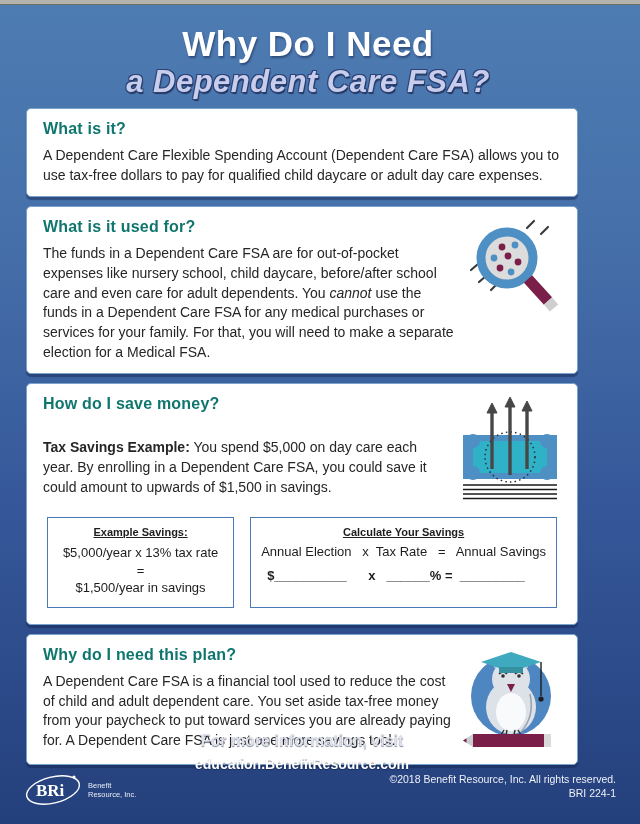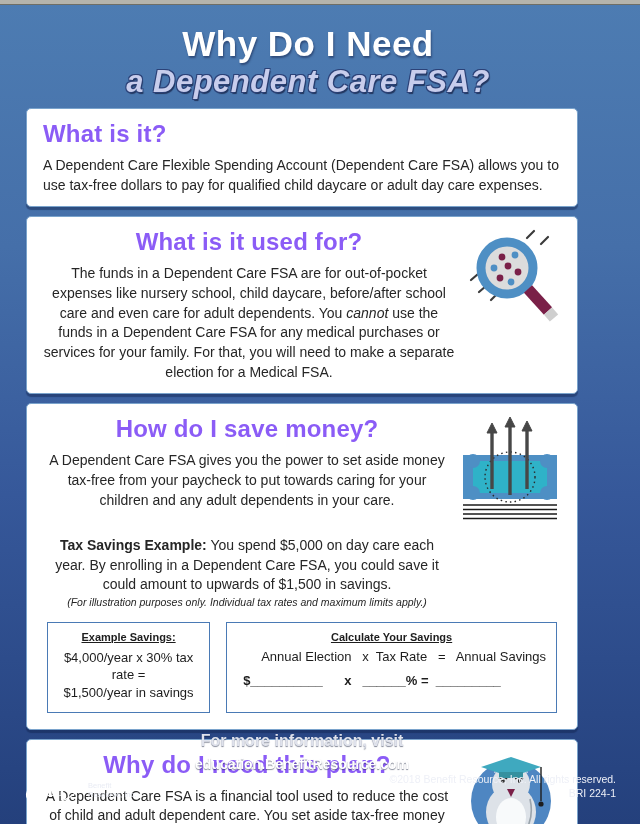--- a/index.html
+++ b/index.html
@@ -36,27 +36,27 @@
   .cards { position: absolute; left: 26px; top: 108px; width: 552px; }
   .card {
     background: #ffffff;
     border: 1px solid #7aa3cc;
     border-radius: 5px;
     box-shadow: 0 3px 1px rgba(16,34,76,.45);
     padding: 11px 16px 10px 16px;
     margin-bottom: 9px;
   }
   .card-heading {
-    color: #8b5cf6; font-size: 24px; font-weight: bold;
+    color: #0f766e; font-size: 16px; font-weight: bold;
     margin-bottom: 8px; letter-spacing: .2px;
   }
   .card-body {
     color: #262626; font-size: 14px; line-height: 1.42;
   }
-  .card-row { display: flex; align-items: flex-start; text-align: center; }
+  .card-row { display: flex; align-items: flex-start; }
   .card-text { flex: 1; min-width: 0; }
   .card-icon { flex: 0 0 auto; margin-left: 10px; }
   .em-italic { font-style: italic; }
   .bold-lead { font-weight: bold; }
   .fine-print {
     color: #262626; font-size: 10.5px; font-style: italic; line-height: 1.3; margin-top: 1px;
   }
   .para-gap { margin-top: 25px; }
   
   .boxes { display: flex; gap: 16px; margin: 12px 4px 6px 4px; }
@@ -67,21 +67,21 @@
     text-align: center;
     color: #1d1d1d;
   }
   .example-box { width: 198px; }
   .calc-box { flex: 1; text-align: left; }
   .box-title {
     font-size: 11px; font-weight: bold; text-decoration: underline;
     margin-bottom: 6px; color: #1d1d1d; text-align: center;
   }
   .box-line { font-size: 13px; line-height: 1.35; }
-  .calc-formula { font-size: 13px; white-space: pre; margin-left: 24px; }
+  .calc-formula { font-size: 13px; white-space: pre; margin-left: 0; }
   .calc-blanks { font-size: 13px; white-space: pre; margin-left: 6px; margin-top: 9px; font-weight: bold; }
   
   .footer { position: absolute; left: 0; top: 732px; width: 604px; text-align: center; }
   .footer-info { color: #dfe2ec; font-size: 16px; font-weight: bold; text-shadow: 0 1px 1px rgba(10,20,50,.5); }
   .footer-link {
     display: inline-block; margin-top: 6px;
     color: #ffffff; font-size: 14px; font-weight: bold;
     cursor: pointer;
     text-shadow: 0 1px 1px rgba(10,20,50,.5);
   }
@@ -143,23 +143,21 @@
             <line x1="83" y1="83" x2="89" y2="90" stroke="#cfcfcf" stroke-width="11"></line>
           </svg>
         </div>
       </div>
     </section>
 
     <section class="card">
       <div class="card-row">
         <div class="card-text">
           <h3 class="card-heading">How do I save money?</h3>
-          <p class="card-body">A Dependent Care FSA gives you the power to set aside money tax-free from your paycheck to put towards caring for your children and any adult dependents in your care.</p>
           <p class="card-body para-gap"><span class="bold-lead">Tax Savings Example:</span><span> You spend $5,000 on day care each year. By enrolling in a Dependent Care FSA, you could save it could amount to upwards of $1,500 in savings.</span></p>
-          <p class="fine-print">(For illustration purposes only. Individual tax rates and maximum limits apply.)</p>
         </div>
         <div class="card-icon">
           <svg width="100" height="106" viewBox="0 0 100 106">
             <rect x="2" y="40" width="94" height="44" fill="#4e8fc4"></rect>
             <rect x="12" y="46" width="74" height="32" rx="5" fill="#2fb2c8"></rect>
             <circle cx="12" cy="46" r="7" fill="#4e8fc4"></circle>
             <circle cx="86" cy="46" r="7" fill="#4e8fc4"></circle>
             <circle cx="12" cy="78" r="7" fill="#4e8fc4"></circle>
             <circle cx="86" cy="78" r="7" fill="#4e8fc4"></circle>
             <circle cx="49" cy="62" r="25" fill="none" stroke="#2a2a2a" stroke-width="1.4" stroke-dasharray="1.5,3.2"></circle>
@@ -176,21 +174,21 @@
               <polygon points="49,2 44,12 54,12" stroke-width="1"></polygon>
               <line x1="66" y1="74" x2="66" y2="14"></line>
               <polygon points="66,6 61,16 71,16" stroke-width="1"></polygon>
             </g>
           </svg>
         </div>
       </div>
       <div class="boxes">
         <div class="box example-box">
           <div class="box-title">Example Savings:</div>
-          <div class="box-line">$4,000/year x 30% tax rate =</div>
+          <div class="box-line">$5,000/year x 13% tax rate =</div>
           <div class="box-line">$1,500/year in savings</div>
         </div>
         <div class="box calc-box">
           <div class="box-title">Calculate Your Savings</div>
           <div class="calc-formula">Annual Election   x  Tax Rate   =   Annual Savings</div>
           <div class="calc-blanks">$__________      x   ______% =  _________</div>
         </div>
       </div>
     </section>
 

